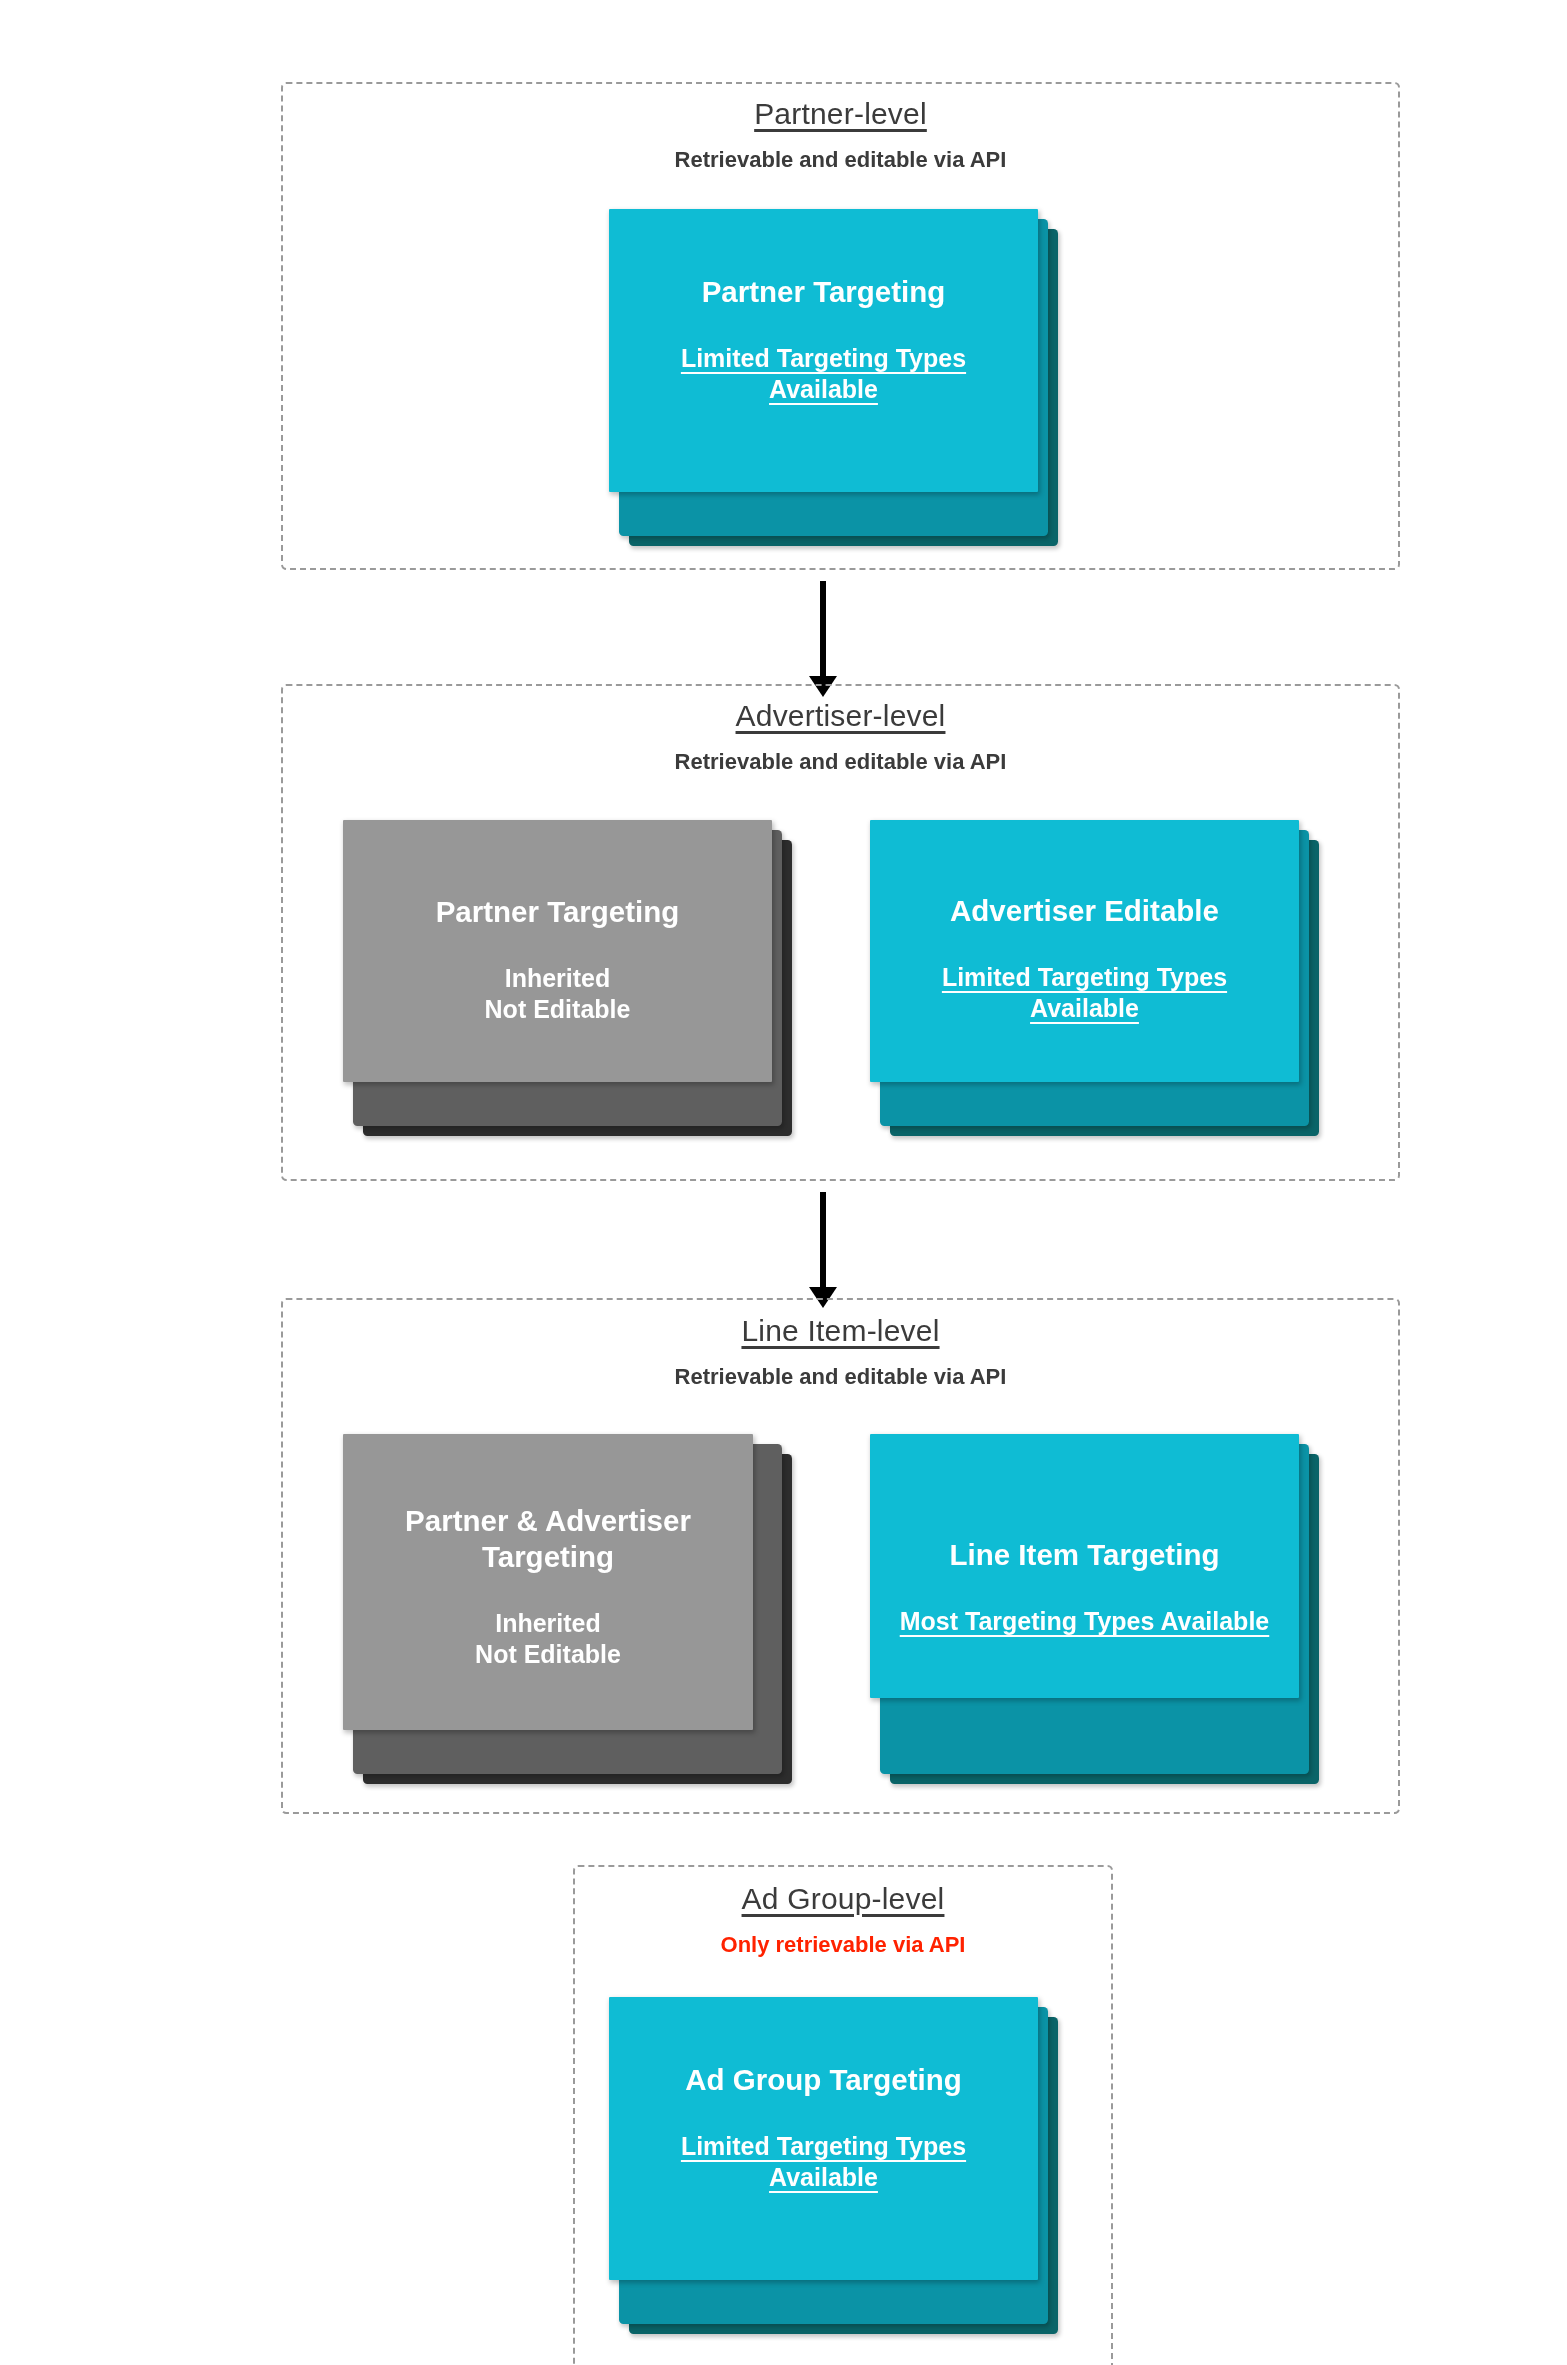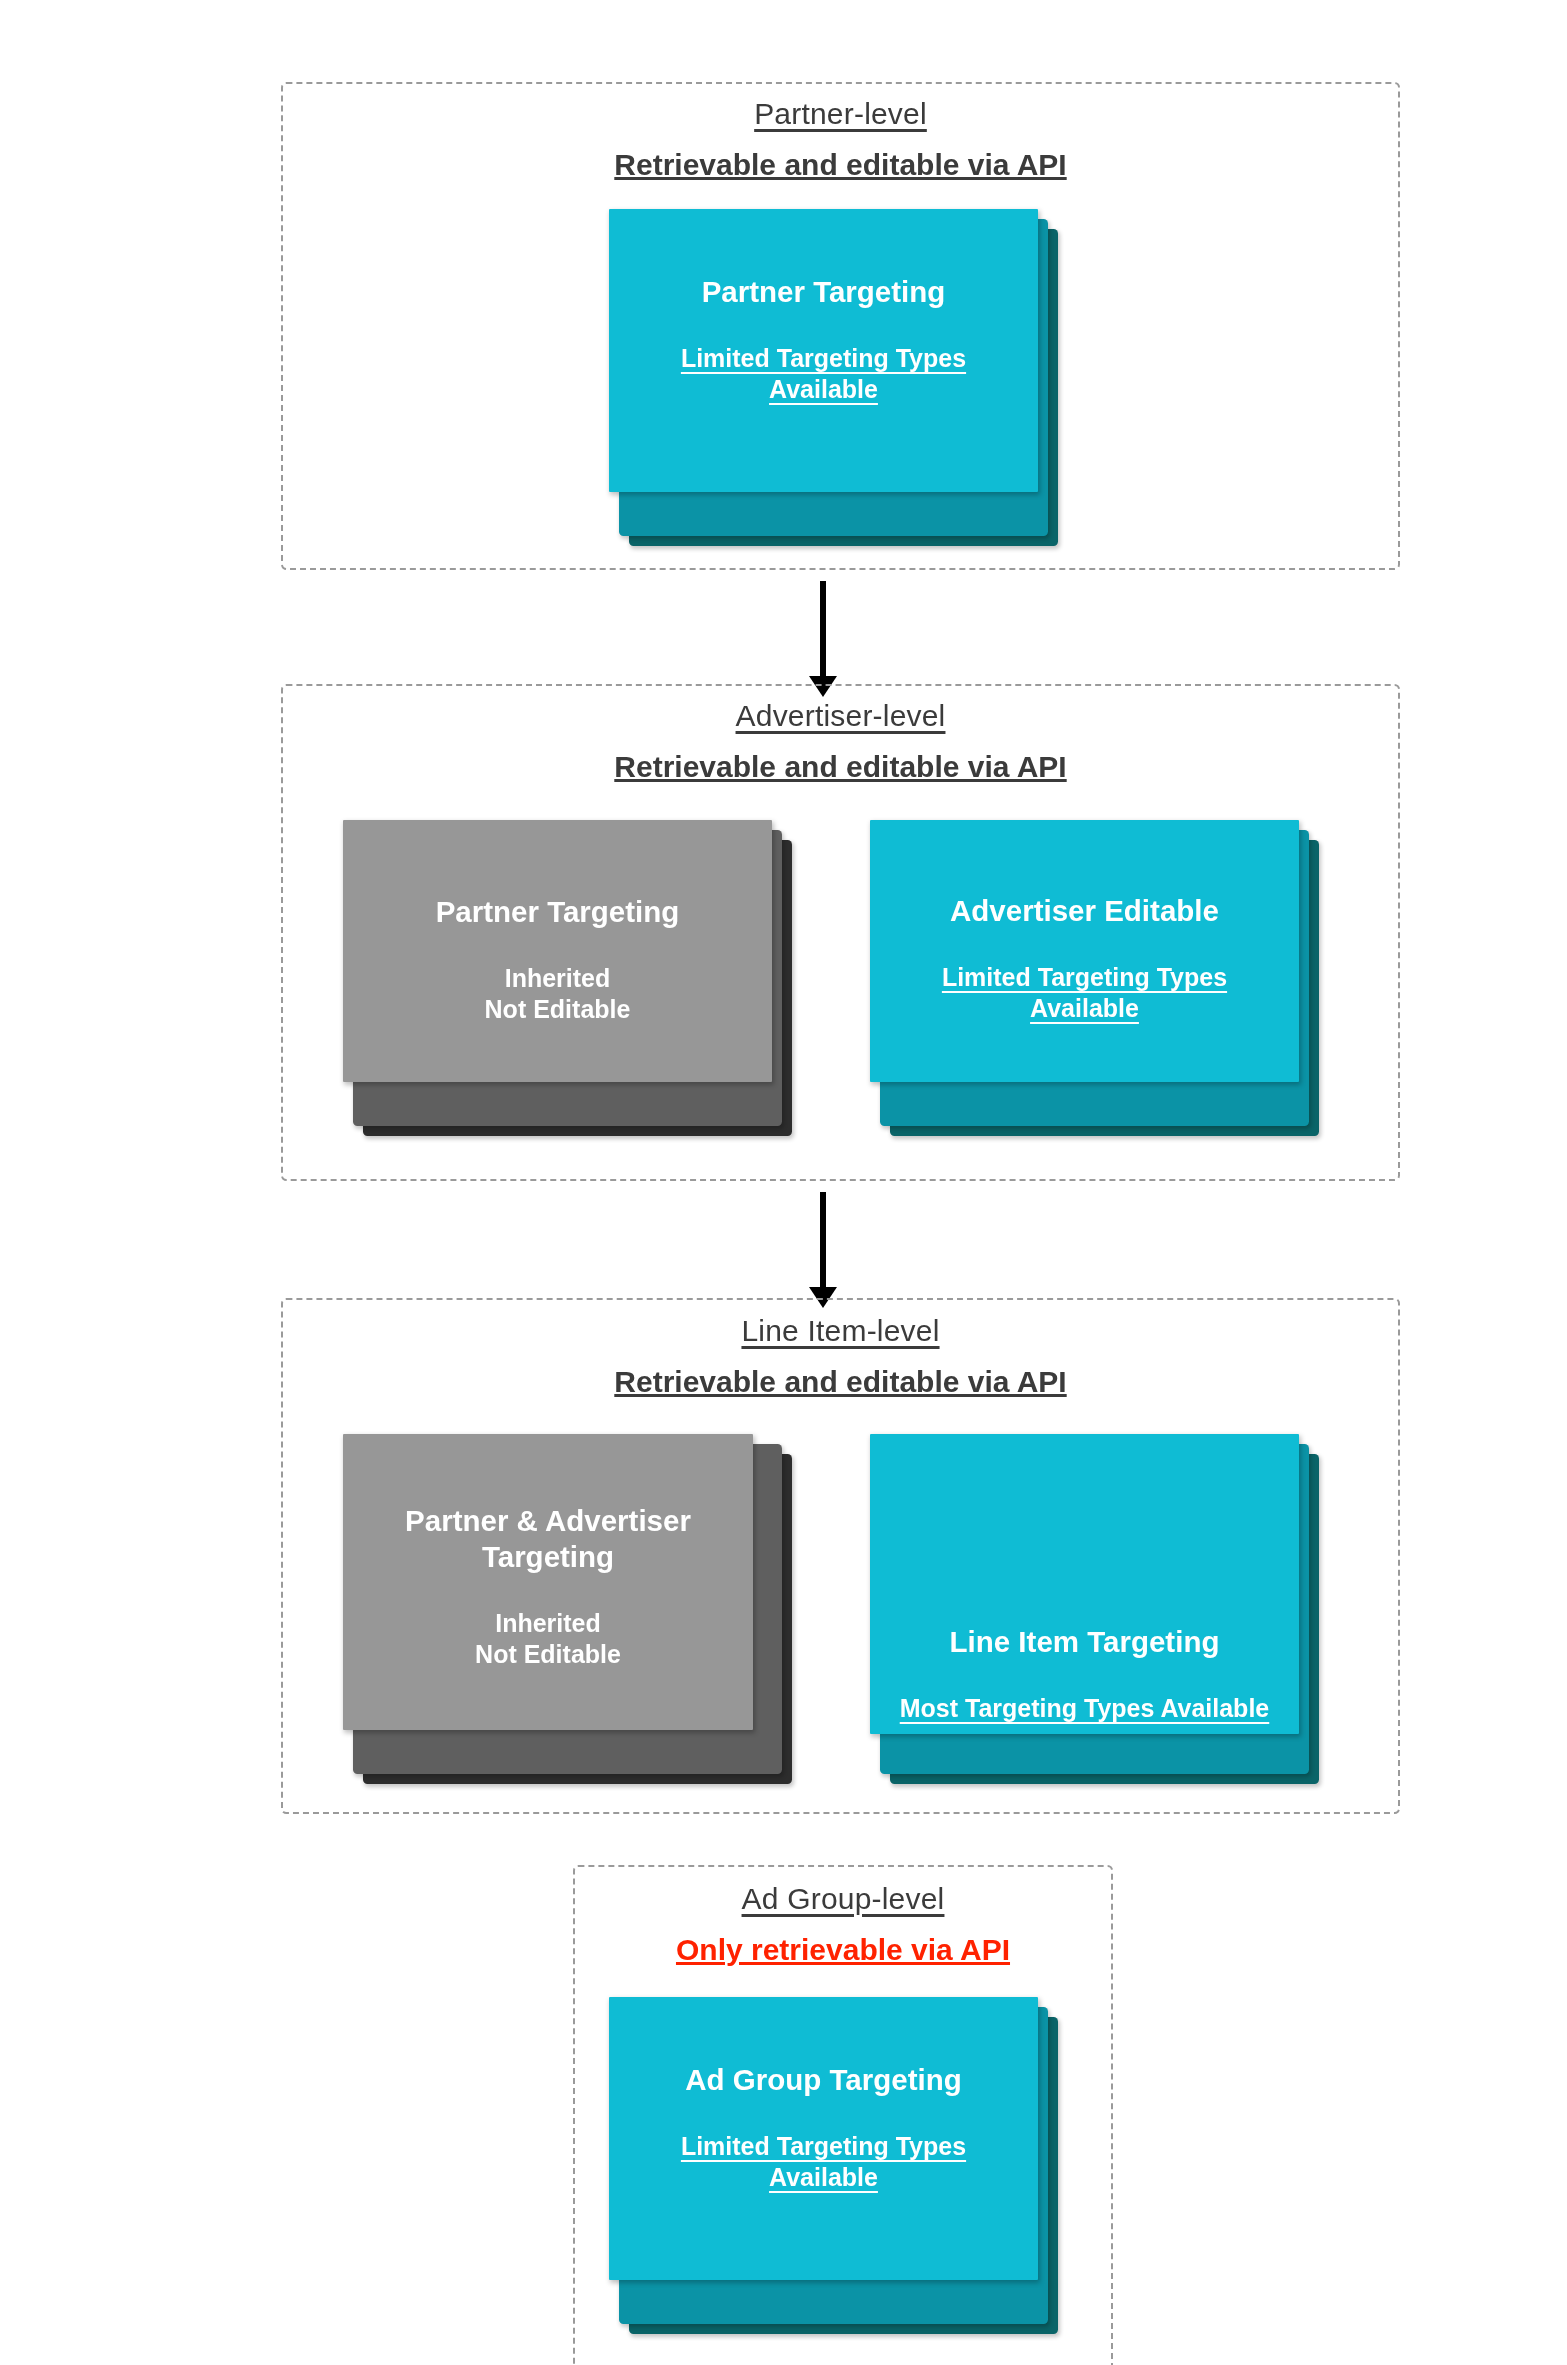--- a/index.html
+++ b/index.html
@@ -42,25 +42,24 @@
     color: #3b3b3b;
     text-decoration: underline;
     text-underline-offset: 5.4px;
     letter-spacing: 0.2px;
     line-height: 1.18;
   }
 
   .level-sub {
     display: block;
     margin-top: 5.4px;
-    font-size: 30px;
+    font-size: 22px;
     font-weight: 700;
     color: #3b3b3b;
     line-height: 1.18;
-    text-decoration: underline;
   }
   .level-sub.alert { color: #ff2200; }
 
   
   .card-stack {
     position: absolute;
   }
 
   .card-layer {
     position: absolute;
@@ -184,21 +183,21 @@
     <div class="card-face" style="width:410px; height:296px; background:#979797; padding-top:59px;">
       <div class="card-title">Partner &amp; Advertiser Targeting</div>
       <div class="card-note" style="white-space:pre-line;">Inherited
 Not Editable</div>
     </div>
   </div>
 
   <div class="card-stack" style="left:820px; top:1384px; width:464px; height:380px;">
     <div class="card-layer" style="left:19.6px; top:19.6px; width:429px; height:330px; background:#0a6468;"></div>
     <div class="card-layer" style="left:9.8px; top:9.8px; width:429px; height:330px; background:#0b93a6;"></div>
-    <div class="card-face" style="width:429px; height:300px; background:#0fbcd4; padding-top:119px;justify-content:flex-end;">
+    <div class="card-face" style="width:429px; height:264px; background:#0fbcd4; padding-top:93px;">
       <div class="card-title">Line Item Targeting</div>
       <div class="card-note underlined">Most Targeting Types Available</div>
     </div>
   </div>
 
   <div class="level-box" style="left:533px; top:1825px; width:540px; height:512px;"></div>
 
   <div class="level-header" style="left:533px; top:1831px; width:540px;">
     <span class="level-name">Ad Group-level</span>
     <span class="level-sub alert">Only retrievable via API</span>

